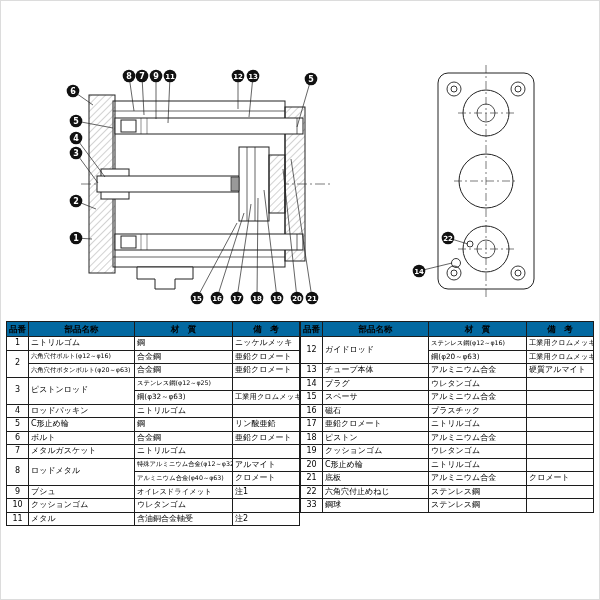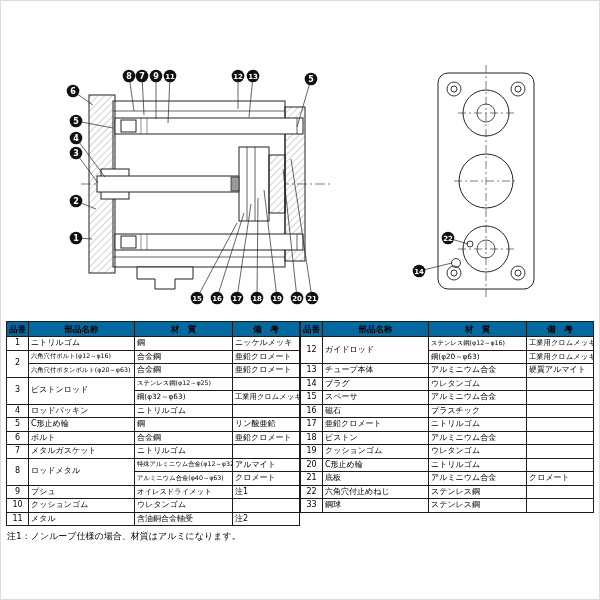--- a/index.html
+++ b/index.html
@@ -430,16 +430,15 @@
             <td class="no">33</td>
             <td>鋼球</td>
             <td>ステンレス鋼</td>
             <td></td>
           </tr>
         </tbody>
     </table>
   </div>
 
   <div class="notes">
-    <div>注1：ノンルーブ仕様の場合、材質はアルミになります。</div>
   </div>
 
 </div>
 
 </body></html>

